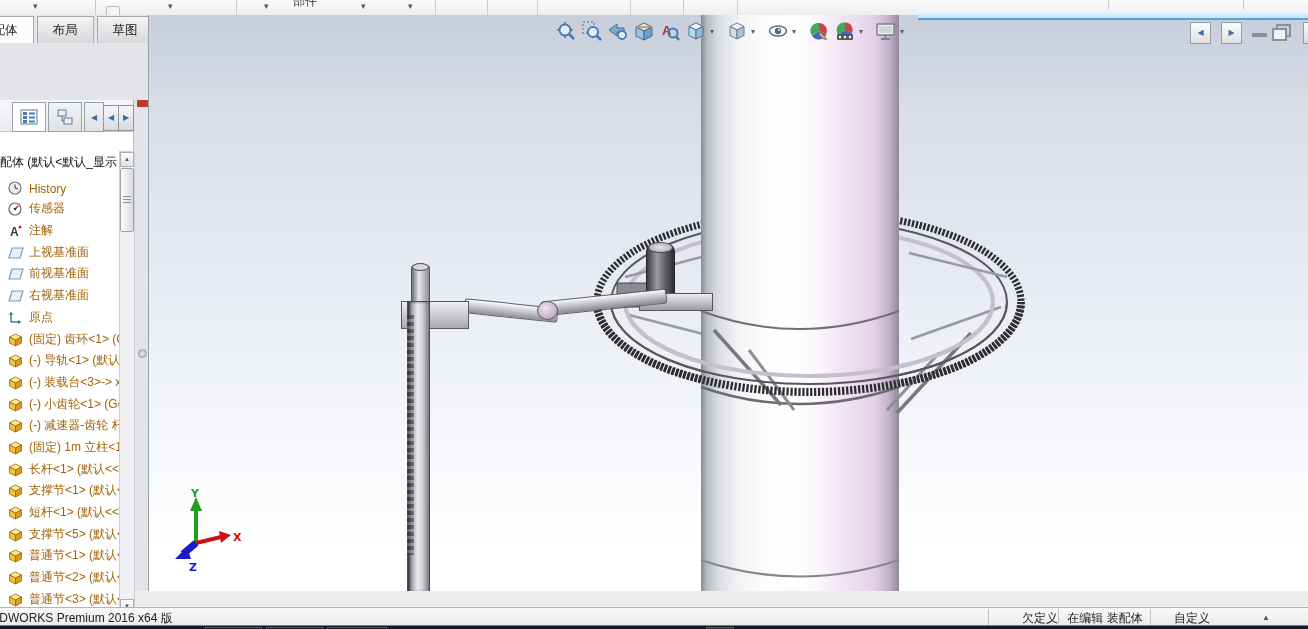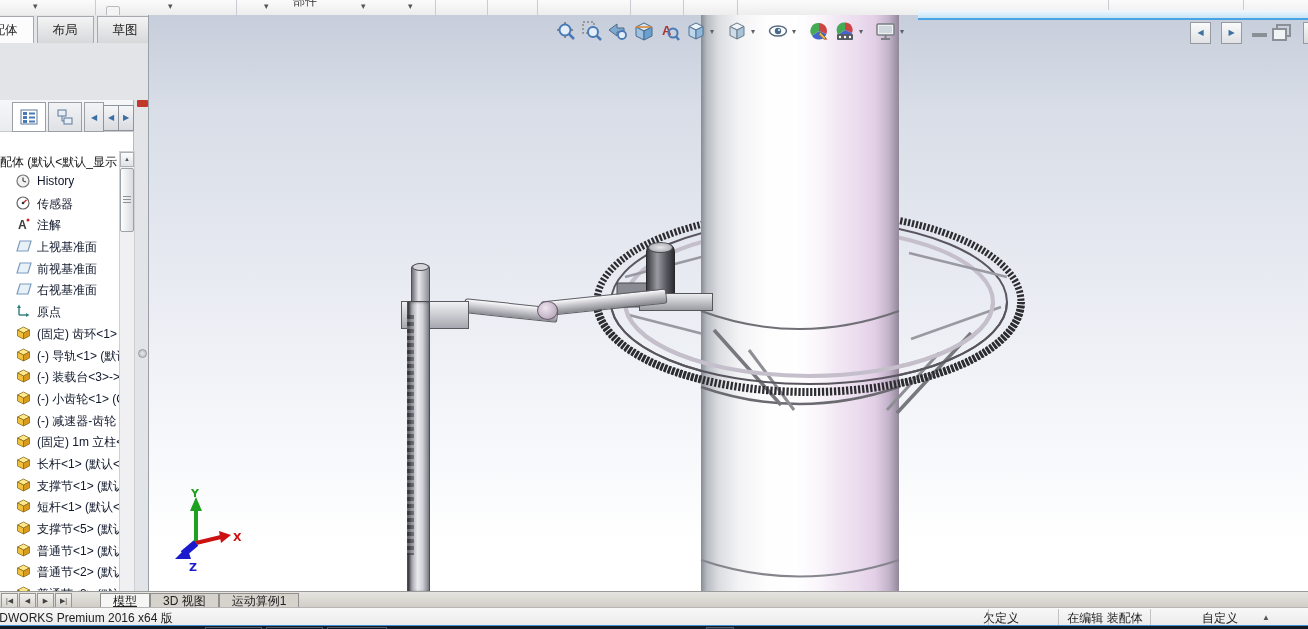--- a/index.html
+++ b/index.html
@@ -72,21 +72,21 @@
   .ptab{position:absolute;top:2px;width:32px;height:28px;background:linear-gradient(#f2f3f5,#dfe1e5);
         border:1px solid #9aa0a6;display:flex;align-items:center;justify-content:center;}
   .ptab.active{background:#ffffff;}
   .pane-arrow{position:absolute;top:62px;width:14px;height:24px;background:linear-gradient(#f6f6f8,#d9dbdf);
         border:1px solid #8e949b;color:#3a6ea5;font-size:8px;text-align:center;line-height:24px;z-index:5;}
   .red-pin{position:absolute;left:137px;top:57px;width:11px;height:7px;background:#c0392b;border-radius:1px;z-index:6;}
   .tree-root{position:absolute;left:0;top:108px;width:119px;height:22px;font-size:12px;color:#111;
              line-height:22px;white-space:nowrap;overflow:hidden;}
   .tree-root span{margin-left:-12px;display:inline-block;}
   .tree-list{position:absolute;left:0;top:131px;width:119px;}
-  .trow{height:21.7px;display:flex;align-items:flex-start;padding-left:16px;font-size:12px;color:#0f172a;white-space:nowrap;overflow:hidden;}
+  .trow{height:21.7px;display:flex;align-items:flex-end;padding-left:8px;font-size:12px;color:#a16207;white-space:nowrap;overflow:hidden;}
   .trow .ticon{width:16px;height:15px;margin-right:5px;flex:0 0 16px;}
   
   .vsb{position:absolute;left:119px;top:108px;width:14px;height:462px;background:#f0f0f2;border:1px solid #cdd0d4;}
   .vsb .btn{position:absolute;left:0;width:12px;height:13px;background:linear-gradient(#fdfdfd,#dfe1e4);border:1px solid #aab0b6;
             font-size:6px;color:#4a5560;text-align:center;line-height:13px;}
   .vsb .thumb{position:absolute;left:0;top:16px;width:12px;height:62px;background:linear-gradient(90deg,#fdfdfd,#d9dbdf);
             border:1px solid #9aa2aa;border-radius:2px;}
   .vsb .grip{position:absolute;left:2px;top:27px;width:8px;height:1px;background:#8a929a;box-shadow:0 3px 0 #8a929a,0 6px 0 #8a929a;}
   .hsb{position:absolute;left:0;top:570px;width:133px;height:15px;background:#f0f0f2;border-top:1px solid #cdd0d4;}
   .hsb .thumb{position:absolute;left:1px;top:1px;width:88px;height:12px;background:linear-gradient(#fdfdfd,#d9dbdf);border:1px solid #9aa2aa;border-radius:2px;}
@@ -506,39 +506,29 @@
         </div>
       <div class="btn" style="bottom:0">▼</div>
     </div>
     <div class="hsb">
       <div class="thumb"></div>
       <div class="btn">▶</div>
     </div>
   </div>
   <div class="splitter-dot"></div>
 
-  <div class="doc-bar" id="doc-bar">
-      <div class="navbtn">|◀</div>
-      <div class="navbtn">◀</div>
-      <div class="navbtn">▶</div>
-      <div class="navbtn">▶|</div>
-      <div class="spacer"></div>
-      <div class="doctab active">模型</div>
-      <div class="doctab">3D 视图</div>
-      <div class="doctab">运动算例1</div>
-    </div>
 
   <div class="status-bar">
     <span class="appver">SOLIDWORKS Premium 2016 x64 版</span>
     <span class="sdiv" style="left:988px"></span>
-    <span class="scell" style="left:969px;width:64px">欠定义</span>
+    <span class="scell" style="left:1008px;width:64px">欠定义</span>
     <span class="sdiv" style="left:1058px"></span>
     <span class="scell" style="left:1062px;width:86px">在编辑 装配体</span>
     <span class="sdiv" style="left:1150px"></span>
-    <span class="scell" style="left:1180px;width:80px">自定义</span>
+    <span class="scell" style="left:1152px;width:80px">自定义</span>
     <span class="custom-caret">▲</span>
   </div>
 
   <div class="taskbar">
     <span class="tbox" style="left:205px;width:55px"></span>
     <span class="tbox" style="left:266px;width:55px"></span>
     <span class="tbox" style="left:327px;width:58px"></span>
     <span class="tbox" style="left:706px;width:26px;background:#2a313d"></span>
   </div>
 </div>

